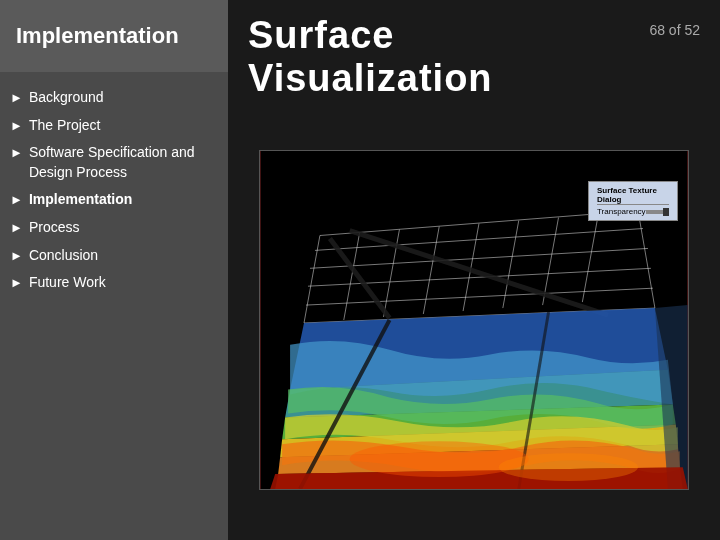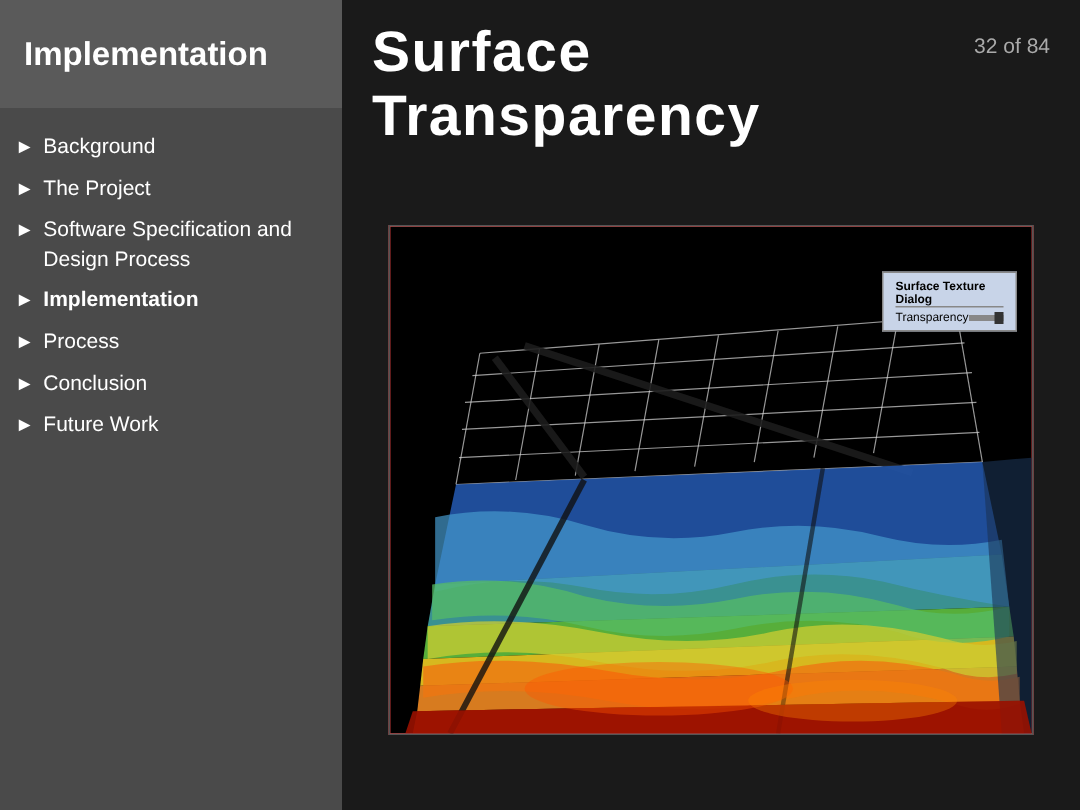--- a/index.html
+++ b/index.html
@@ -215,22 +215,22 @@
       <div class="menu-item">
         <span class="menu-arrow">►</span>
         <span class="menu-text">Future Work</span>
       </div>
 
     </div>
   </div>
 
   <div class="content">
     <div class="content-header">
-      <span class="slide-title">Surface Transparency</span>
-      <span class="slide-number">32 of 84</span>
+      <span class="slide-title">Surface Visualization</span>
+      <span class="slide-number">68 of 52</span>
     </div>
 
     <div class="content-body">
       <div class="viz-container">
 
         
         <svg class="viz-svg" viewBox="0 0 430 340" xmlns="http://www.w3.org/2000/svg">
 
           <rect width="430" height="340" fill="#000000"></rect>
 

